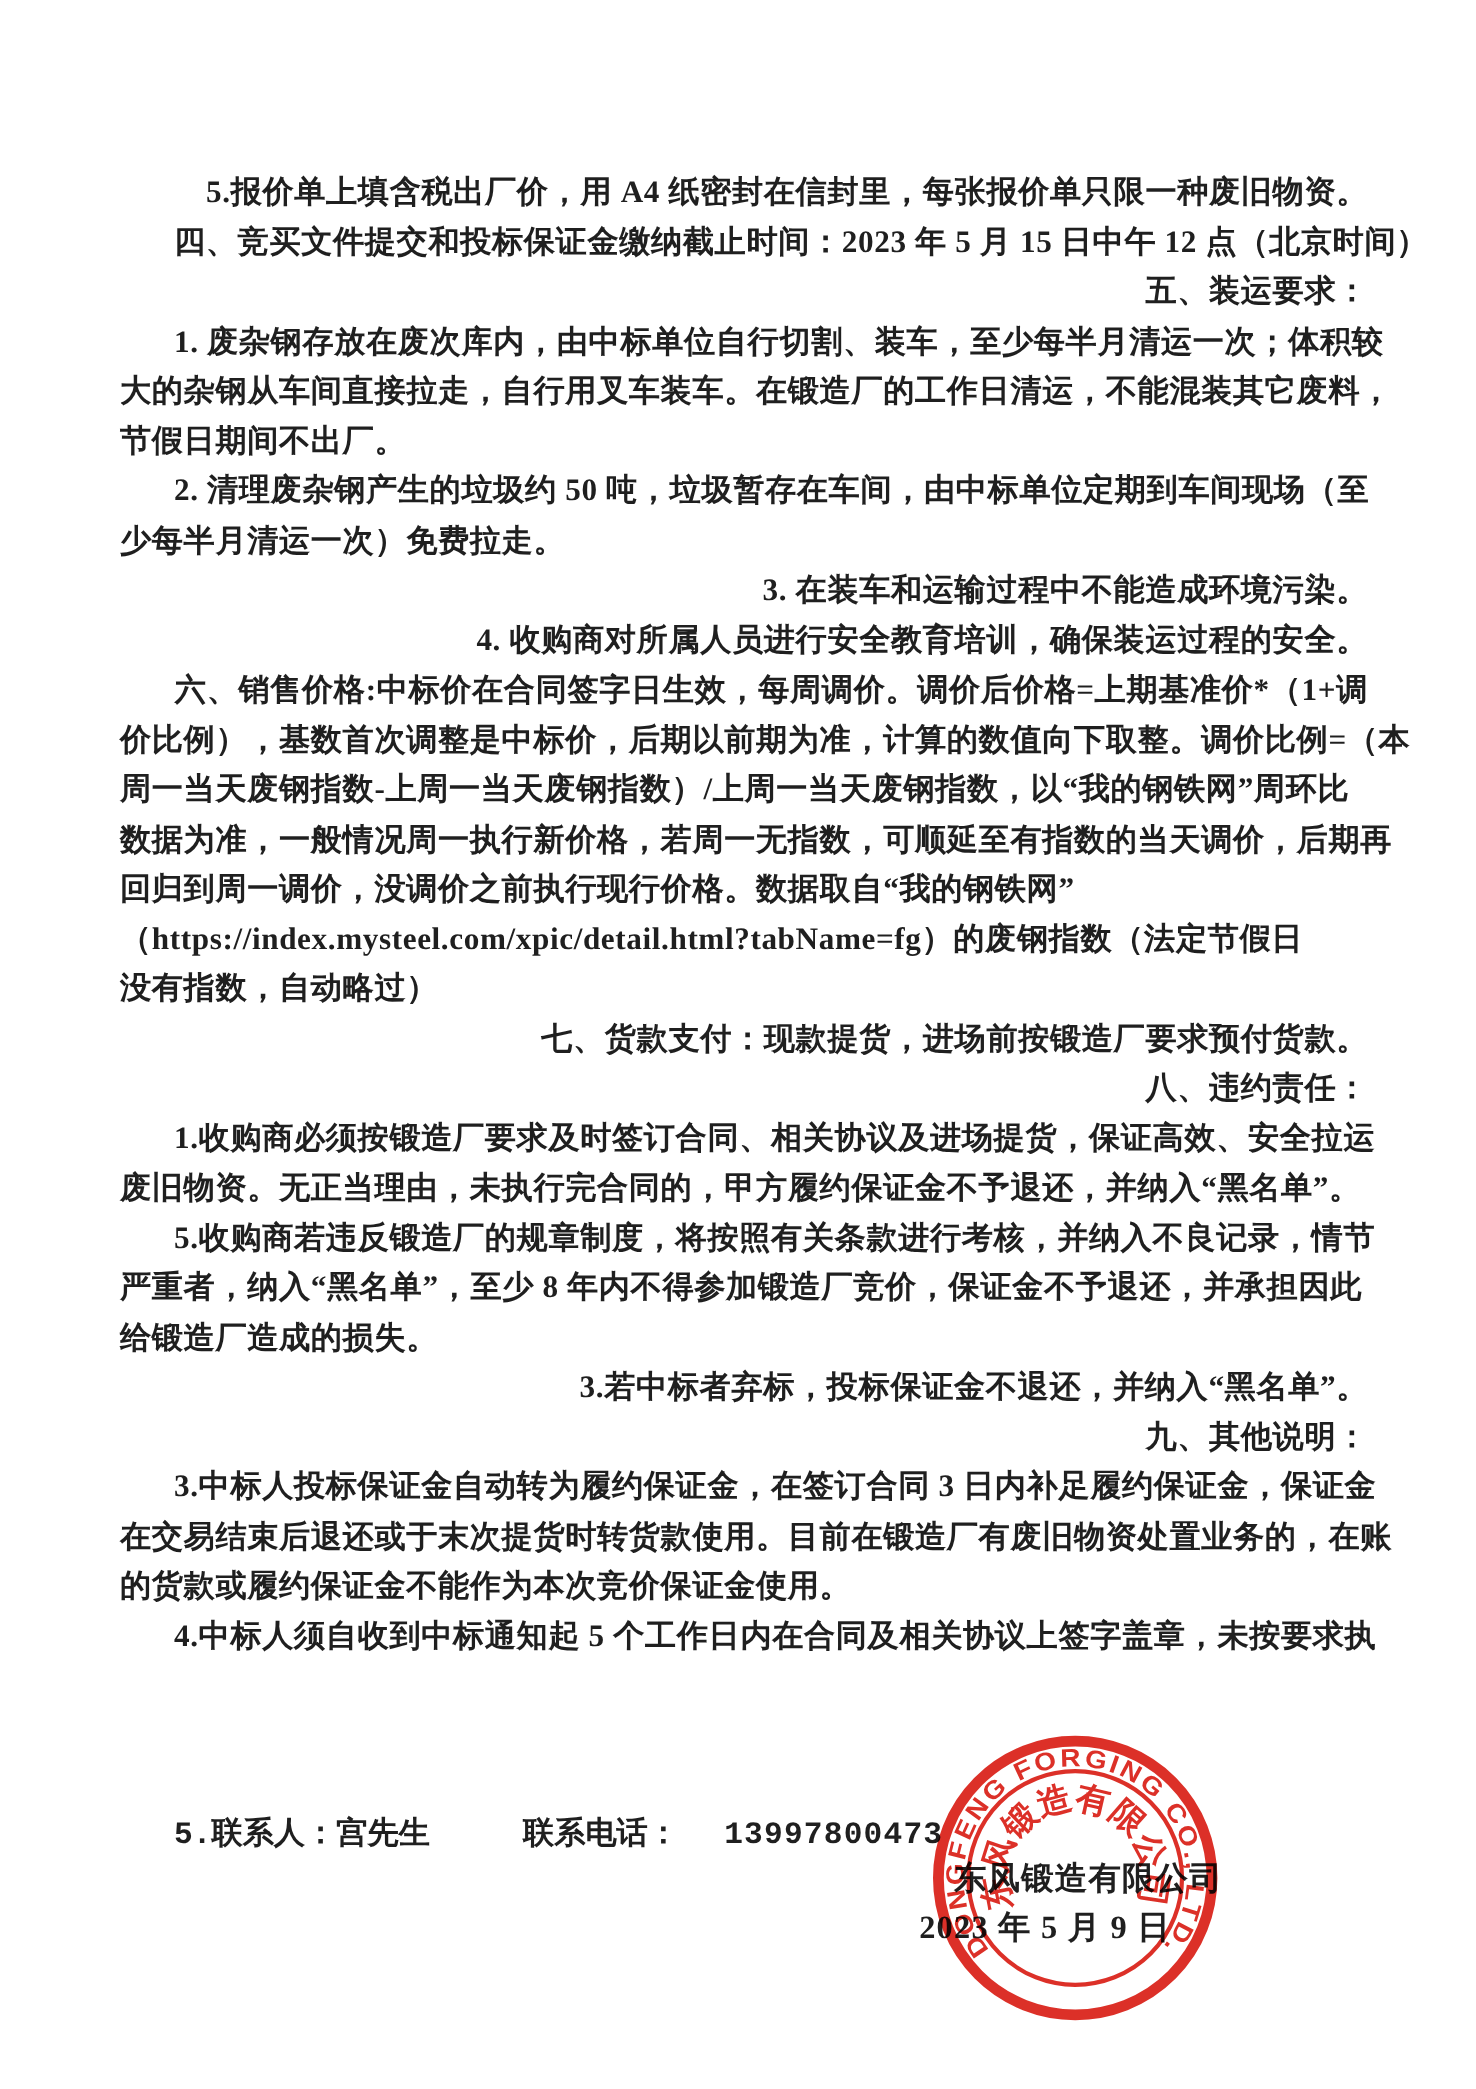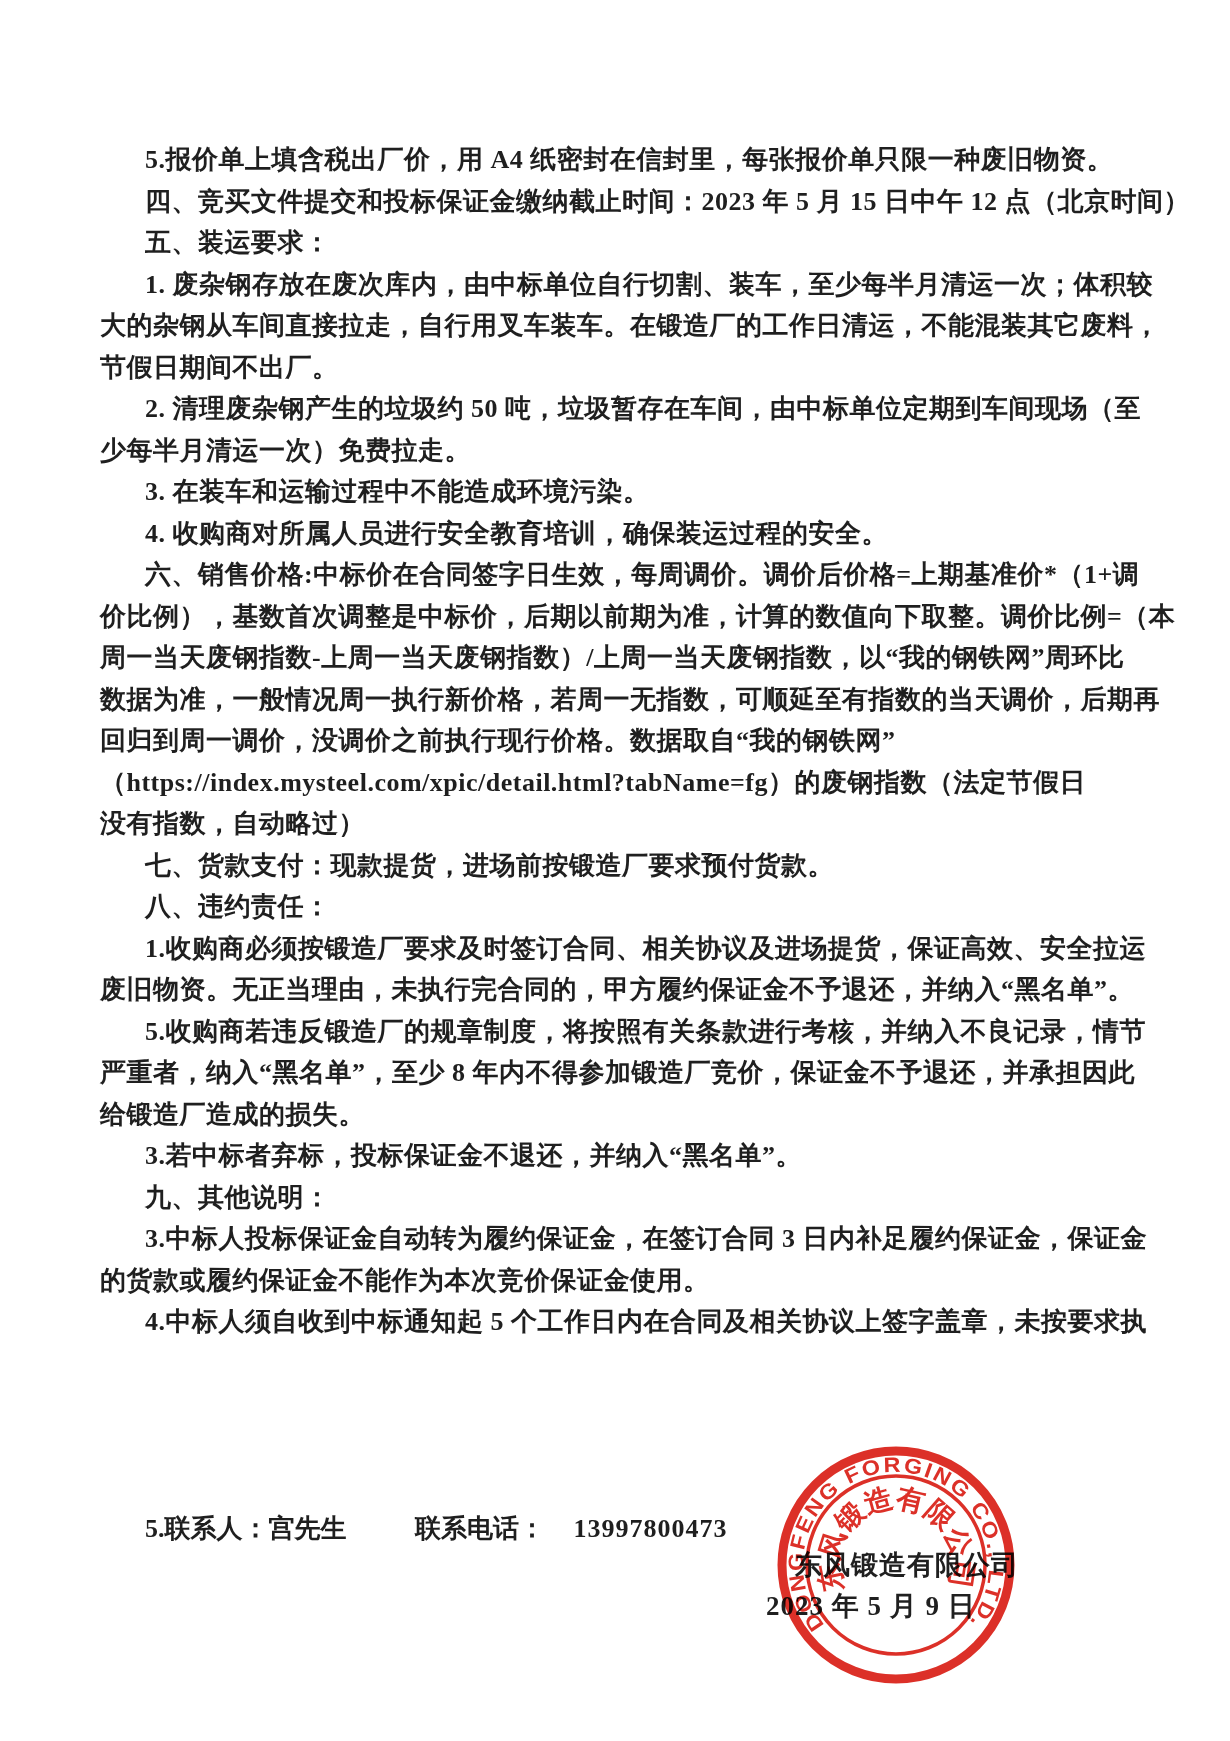--- a/index.html
+++ b/index.html
@@ -17,28 +17,29 @@
     width:1040px;
   }
   .line{
     height:41.5px;
     line-height:41.5px;
     font-size:26px;
     font-weight:600;
     white-space:nowrap;
     letter-spacing:0.5px;
   }
-  .line.indent{padding-left:45px;}
+  .line.indent{padding-left:45px;text-align:right;}
   .contact-line{
     position:absolute;
     left:100px;top:1508px;
     height:42px;line-height:42px;
     font-size:26px;font-weight:600;
     padding-left:45px;
     white-space:nowrap;
+    font-family:Liberation Mono, monospace;
   }
   .contact-line .phone-label{margin-left:62px;}
   .contact-line .phone-number{margin-left:22px;letter-spacing:1px;}
   .company{
     position:absolute;
     left:795px;top:1545px;
     font-size:27px;font-weight:600;
     line-height:40px;white-space:nowrap;
     letter-spacing:1px;
   }
@@ -93,20 +94,21 @@
       <div class="line indent">七、货款支付：现款提货，进场前按锻造厂要求预付货款。</div>
       <div class="line indent">八、违约责任：</div>
       <div class="line indent">1.收购商必须按锻造厂要求及时签订合同、相关协议及进场提货，保证高效、安全拉运</div>
       <div class="line">废旧物资。无正当理由，未执行完合同的，甲方履约保证金不予退还，并纳入“黑名单”。</div>
       <div class="line indent">5.收购商若违反锻造厂的规章制度，将按照有关条款进行考核，并纳入不良记录，情节</div>
       <div class="line">严重者，纳入“黑名单”，至少 8 年内不得参加锻造厂竞价，保证金不予退还，并承担因此</div>
       <div class="line">给锻造厂造成的损失。</div>
       <div class="line indent">3.若中标者弃标，投标保证金不退还，并纳入“黑名单”。</div>
       <div class="line indent">九、其他说明：</div>
       <div class="line indent">3.中标人投标保证金自动转为履约保证金，在签订合同 3 日内补足履约保证金，保证金</div>
+      <div class="line">在交易结束后退还或于末次提货时转货款使用。目前在锻造厂有废旧物资处置业务的，在账</div>
       <div class="line">的货款或履约保证金不能作为本次竞价保证金使用。</div>
       <div class="line indent">4.中标人须自收到中标通知起 5 个工作日内在合同及相关协议上签字盖章，未按要求执</div>
     </div>
 
   <div class="contact-line">
     <span>5.联系人：宫先生</span>
     <span class="phone-label">联系电话：</span>
     <span class="phone-number">13997800473</span>
   </div>
 

